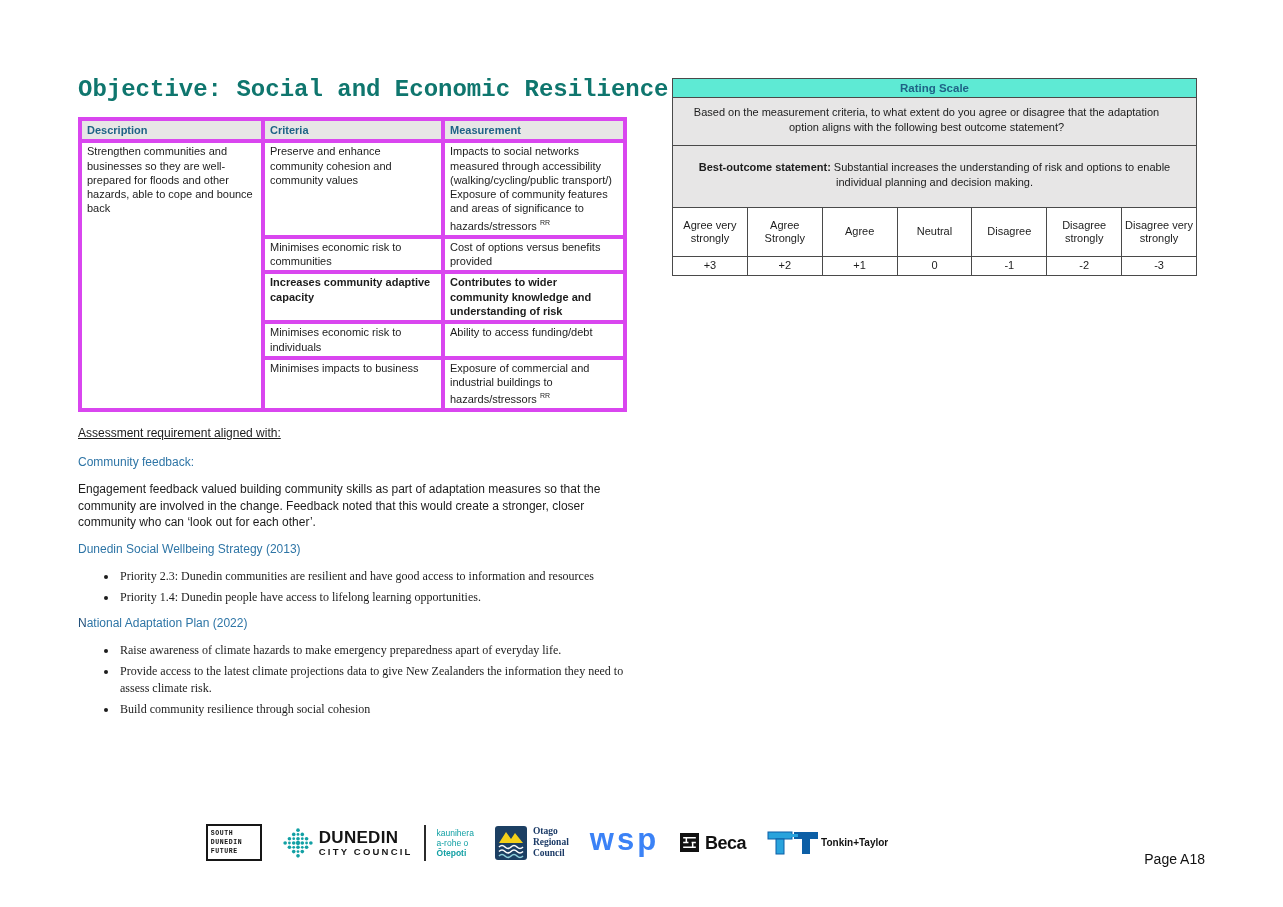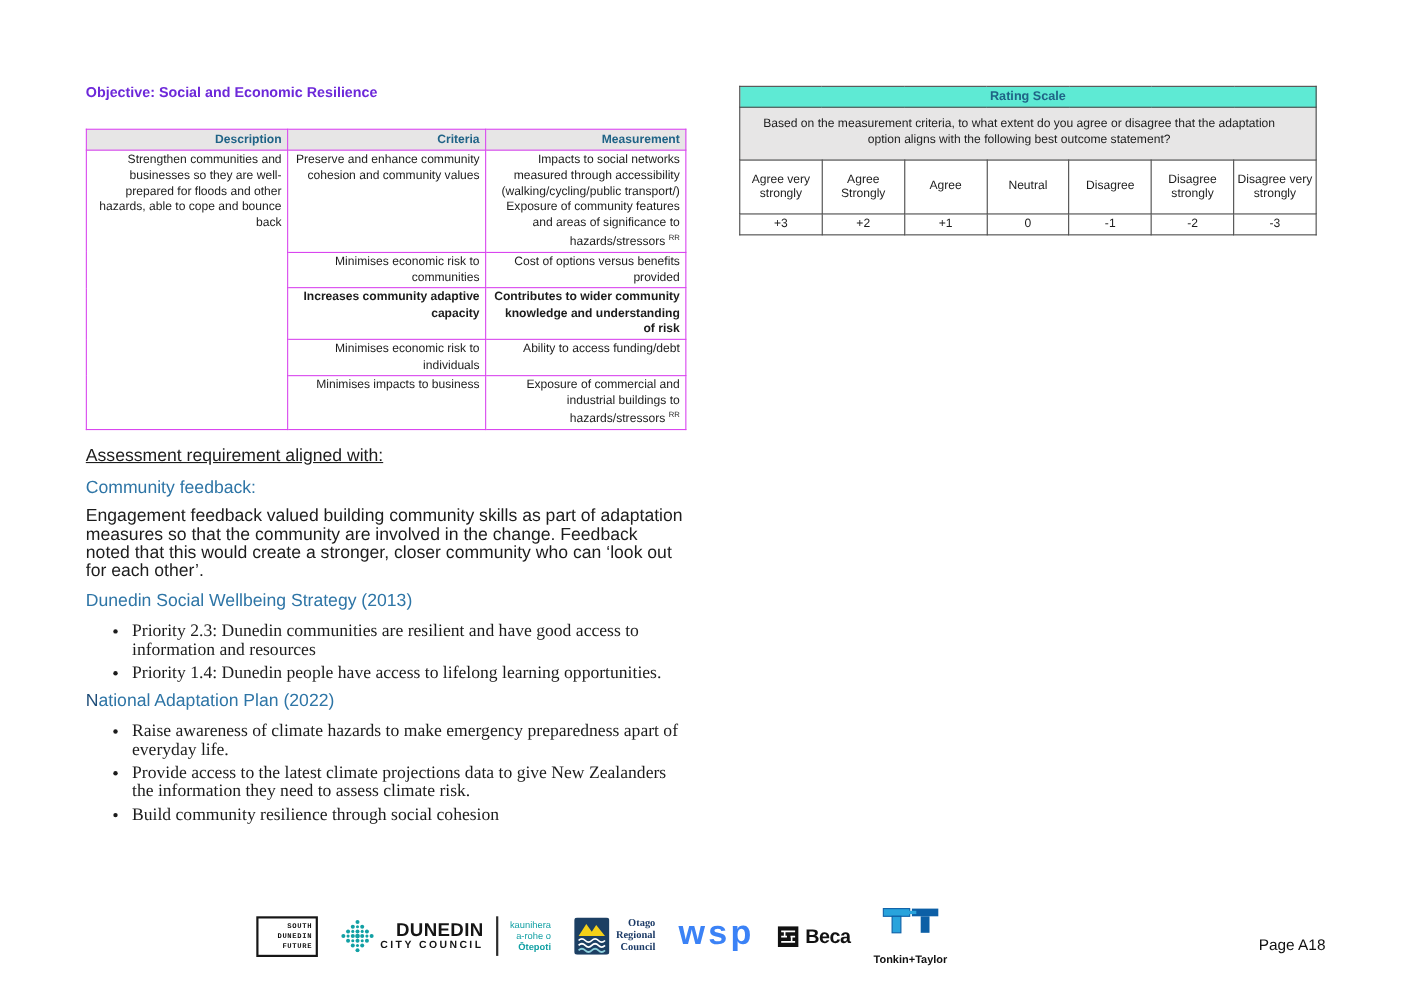--- a/index.html
+++ b/index.html
@@ -1,63 +1,63 @@
 <!DOCTYPE html>
 <html><head>
 <meta charset="utf-8">
 <style>
   html,body{margin:0;padding:0;background:#fff;}
   .page{position:relative;width:1283px;height:907px;background:#ffffff;overflow:hidden;
         font-family:"Liberation Sans",sans-serif;color:#1c1c1c;}
 
   
-  .doc-title{position:absolute;left:78px;top:76px;font-size:13px;font-weight:600;color:#6d28d9;}
+  .doc-title{position:absolute;left:78px;top:76px;font-size:24px;font-weight:600;color:#0f766e;font-family:Liberation Mono, monospace;}
 
   
   table{border-collapse:collapse;}
   .criteria-table{position:absolute;left:78px;top:117px;width:545px;font-size:11px;line-height:14.3px;table-layout:fixed;}
-  .criteria-table td,.criteria-table th{border:1px solid #d946ef;vertical-align:top;text-align:right;padding:1px 5px 2px 5px;}
+  .criteria-table td,.criteria-table th{border:4px solid #d946ef;vertical-align:top;text-align:left;padding:1px 5px 2px 5px;}
   .criteria-table th{background:#E7E6E6;color:#1F6386;font-weight:700;padding:2px 5px;}
   .criteria-table .bold{font-weight:700;}
   .criteria-table sup{font-size:7px;}
 
   
   .rating-table{position:absolute;left:672px;top:78px;width:525px;font-size:11px;table-layout:fixed;}
   .rating-table td{border:1px solid #4a4a4a;text-align:center;vertical-align:middle;}
   .rt-title{background:#5eead4;color:#1F6386;font-weight:700;font-size:11.5px;padding:3px 2px;}
   .rt-question{background:#E7E6E6;padding:7px 26px 11px 10px;line-height:14.5px;}
   .rt-outcome{background:#E7E6E6;padding:14px 14px 17px 14px;line-height:15px;}
   .rt-labels td{height:44px;padding:2px 3px;line-height:13.5px;}
   .rt-values td{padding:2px 2px 4px 2px;}
 
   
-  .content{position:absolute;left:78px;top:407px;width:566px;font-size:16px;line-height:15px;}
+  .content{position:absolute;left:78px;top:426px;width:566px;font-size:12px;line-height:15px;}
   .assess-h{text-decoration:underline;margin:0 0 14px 0;}
   .link-h{color:#2E75A6;margin:0 0 11px 0;}
   .dark-first::first-letter{color:#1F4E79;}
   .content p{margin:0 0 11px 0;max-width:545px;line-height:16.6px;}
   .content ul{margin:0 0 10px 0;padding-left:40px;font-family:Liberation Serif, serif;}
   .content li{margin-bottom:4px;line-height:17px;max-width:508px;padding-left:2px;}
 
   
-  .footer{position:absolute;left:0;top:824px;width:1094px;display:flex;justify-content:center;align-items:center;gap:21px;text-align:right;}
+  .footer{position:absolute;left:0;top:824px;width:1094px;display:flex;justify-content:center;align-items:center;gap:21px;}
   .page-num{position:absolute;right:78px;top:851px;font-size:14px;color:#111;}
 
   .logo{display:flex;align-items:center;gap:6px;}
   .sdf-box{width:46px;border:2px solid #161616;padding:3px 3px;font-family:"Liberation Mono",monospace;
            font-size:6.5px;font-weight:700;letter-spacing:0.6px;line-height:9px;color:#111;}
   .dcc-text .big{font-size:17px;font-weight:800;letter-spacing:0.3px;color:#151515;line-height:17px;}
   .dcc-text .small{font-size:9.5px;font-weight:700;letter-spacing:2.2px;color:#151515;line-height:11px;}
   .dcc-divider{border-left:2px solid #2b2b2b;height:36px;margin:0 5px;}
   .dcc-maori{font-size:8.5px;color:#12A0A4;line-height:10px;}
   .dcc-maori .b{font-weight:700;}
   .orc-text{font-family:"Liberation Serif",serif;font-size:9.5px;font-weight:700;color:#1B3A66;line-height:11px;}
   .wsp-text{color:#3b82f6;font-size:31px;font-weight:700;letter-spacing:3px;line-height:30px;transform:translateY(-3px);}
   .beca-text{font-size:18px;font-weight:800;color:#111;letter-spacing:-0.5px;line-height:22px;}
-  .tt{display:flex;flex-direction:column;align-items:center;gap:17px;}
+  .tt{display:flex;flex-direction:row;align-items:center;gap:2px;}
   .tt-text{font-size:10px;font-weight:800;color:#111;}
 </style>
 </head>
 <body>
 
 <div class="page">
 
   <div class="doc-title">Objective: Social and Economic Resilience</div>
 
   <table class="criteria-table">
@@ -109,20 +109,23 @@
       </tbody>
   </table>
 
   <table class="rating-table">
     <tbody>
       <tr>
         <td colspan="7" class="rt-title">Rating Scale</td>
       </tr>
       <tr>
         <td colspan="7" class="rt-question">Based on the measurement criteria, to what extent do you agree or disagree that the adaptation option aligns with the following best outcome statement?</td>
+      </tr>
+      <tr>
+        <td colspan="7" class="rt-outcome"><b>Best-outcome statement:</b><span> Substantial increases the understanding of risk and options to enable individual planning and decision making.</span></td>
       </tr>
       <tr class="rt-labels" id="rt-labels">
           <td>Agree very strongly</td>
           <td>Agree Strongly</td>
           <td>Agree</td>
           <td>Neutral</td>
           <td>Disagree</td>
           <td>Disagree strongly</td>
           <td>Disagree very strongly</td>
         </tr>

